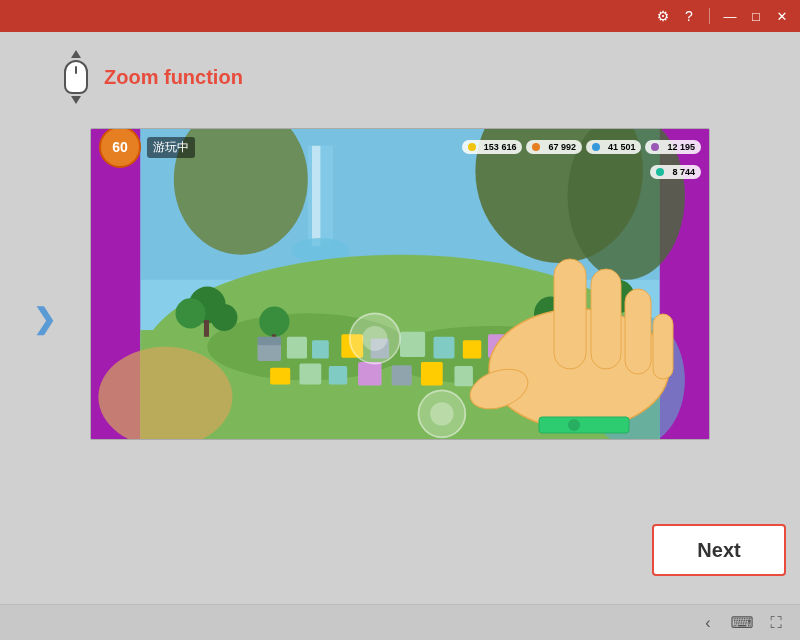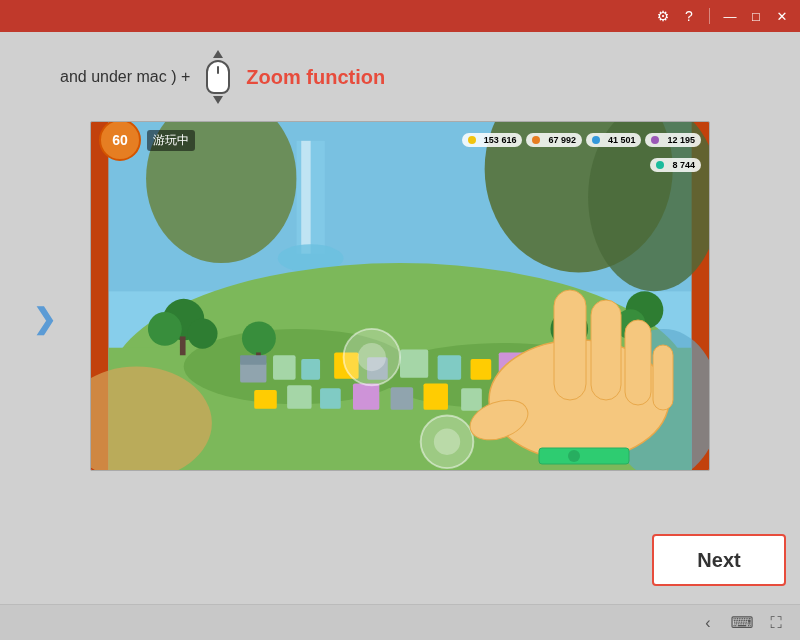--- a/index.html
+++ b/index.html
@@ -135,24 +135,24 @@
 
     .zoom-text {
       font-size: 20px;
       color: #e74c3c;
       font-weight: bold;
     }
 
     
     .game-container {
       width: 620px;
-      height: 350px;
-      position: relative;
-      margin: 5px auto;
-      background: #c2410c;
+      height: 312px;
+      position: relative;
+      margin: 12px auto;
+      background: #a21caf;
       border: 1px solid #aaa;
       overflow: hidden;
       border-radius: 2px;
     }
 
     
     .game-hud {
       position: absolute;
       top: 0; left: 0; right: 0;
       height: 36px;
@@ -224,21 +224,21 @@
       justify-content: center;
       color: #5b9bd5;
       font-size: 24px;
       cursor: pointer;
       z-index: 10;
     }
 
     
     .next-btn {
       position: absolute;
-      bottom: 18px;
+      bottom: 28px;
       right: 14px;
       width: 134px;
       height: 52px;
       background: white;
       border: 2px solid #e74c3c;
       border-radius: 4px;
       display: flex;
       align-items: center;
       justify-content: center;
       font-size: 20px;
@@ -298,21 +298,20 @@
     <div class="title-bar-divider"></div>
     <div class="title-bar-btn">—</div>
     <div class="title-bar-btn">□</div>
     <div class="title-bar-btn">✕</div>
   </div>
 </div>
 
 <div class="main-area">
 
   <div class="instruction-row">
-    <span class="instruction-text">and under mac ) +</span>
     <div class="mouse-icon-container">
       <div class="arrow-up"></div>
       <div class="mouse-icon"></div>
       <div class="arrow-down"></div>
     </div>
     <span class="zoom-text">Zoom function</span>
   </div>
 
   <div class="game-container">
     

